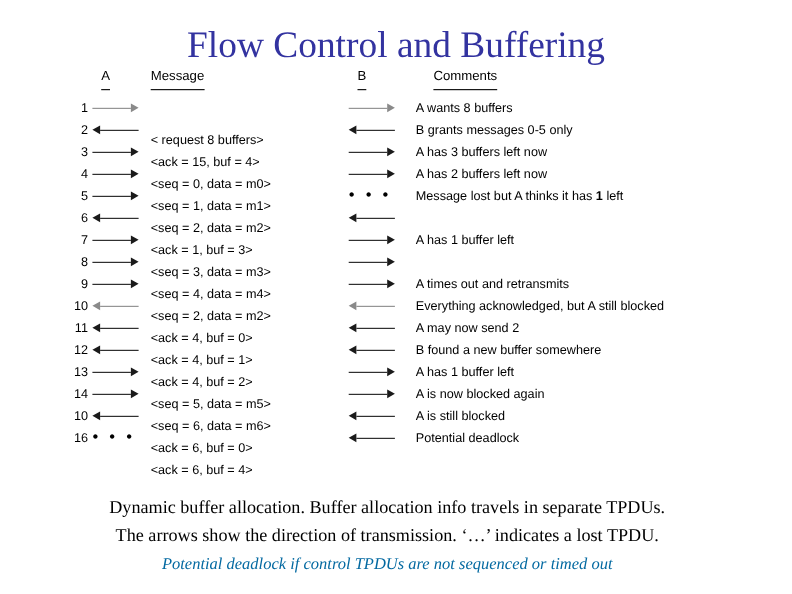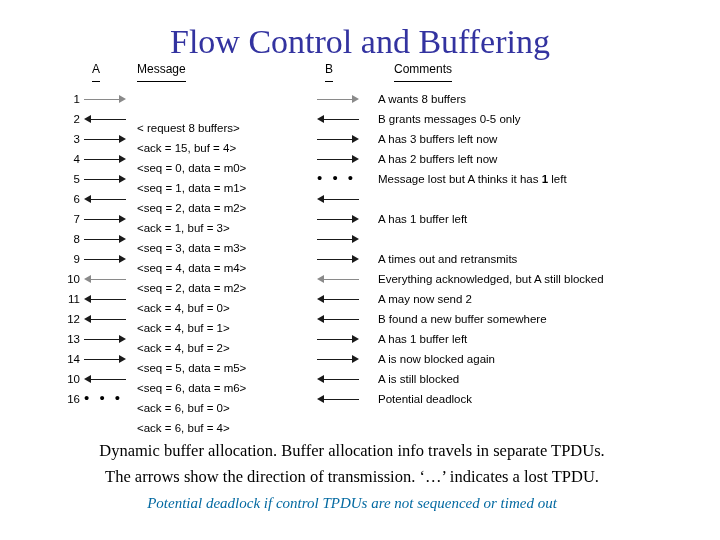--- a/index.html
+++ b/index.html
@@ -120,21 +120,21 @@
     color: #000;
     font-family: "Liberation Sans", sans-serif;
   }
 
   .bold { font-weight: bold; }
 
   
   #footer {
     position: absolute;
     left: 0;
-    top: 438px;
+    top: 448px;
     width: 704px;
     text-align: center;
   }
   .foot-line {
     font-family: "Liberation Serif", serif;
     font-size: 16.5px;
     line-height: 26px;
     color: #000000;
     white-space: nowrap;
   }

